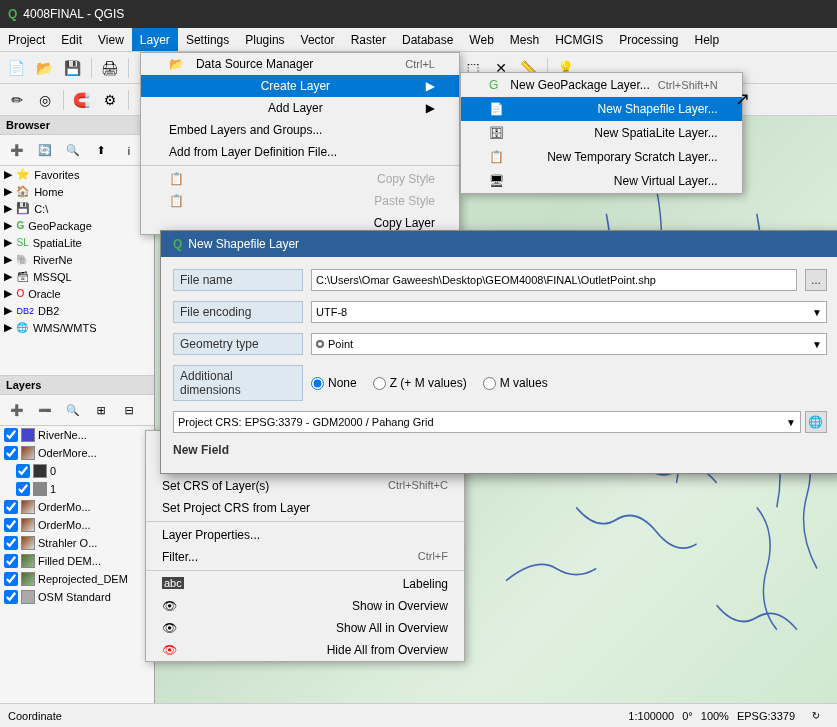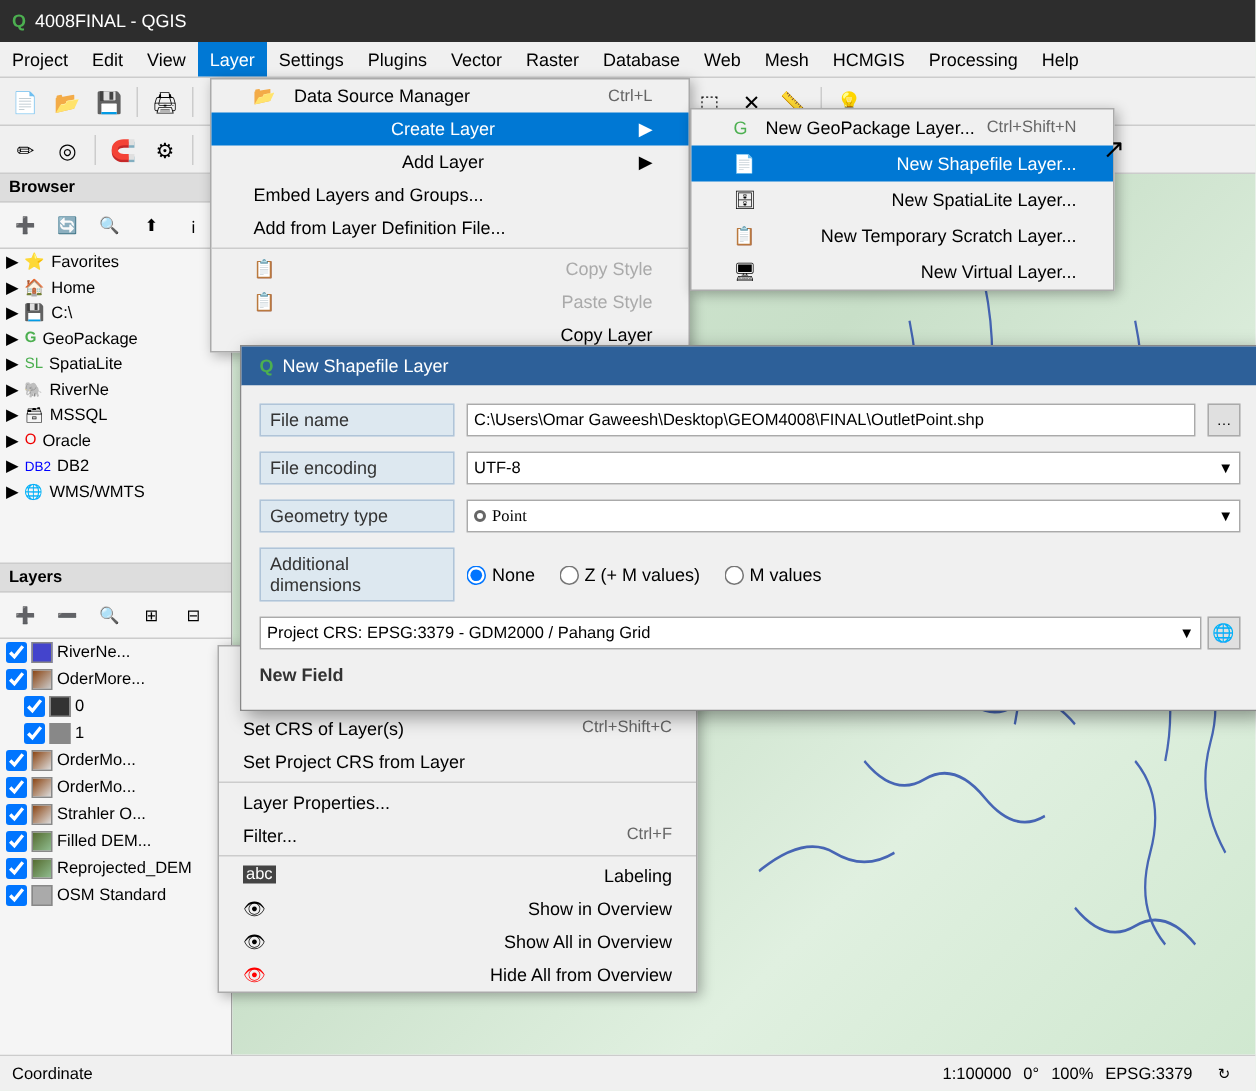--- a/index.html
+++ b/index.html
@@ -624,21 +624,21 @@
       <div class="dialog-label">File encoding</div>
       <div class="dialog-select">
         <span>UTF-8</span>
         <span class="dialog-select-arrow">▼</span>
       </div>
     </div>
 
     <div class="dialog-row">
       <div class="dialog-label">Geometry type</div>
       <div class="dialog-select">
-        <span style="display:flex;align-items:center;gap:4px;font-family:Liberation Serif, serif;">
+        <span style="display:flex;align-items:center;gap:4px;">
           <span style="width:8px;height:8px;border-radius:50%;border:2px solid #666;display:inline-block;"></span>
           <span>Point</span>
         </span>
         <span class="dialog-select-arrow">▼</span>
       </div>
     </div>
 
     <div class="dialog-row">
       <div class="dialog-label">Additional dimensions</div>
       <div class="radio-group">

